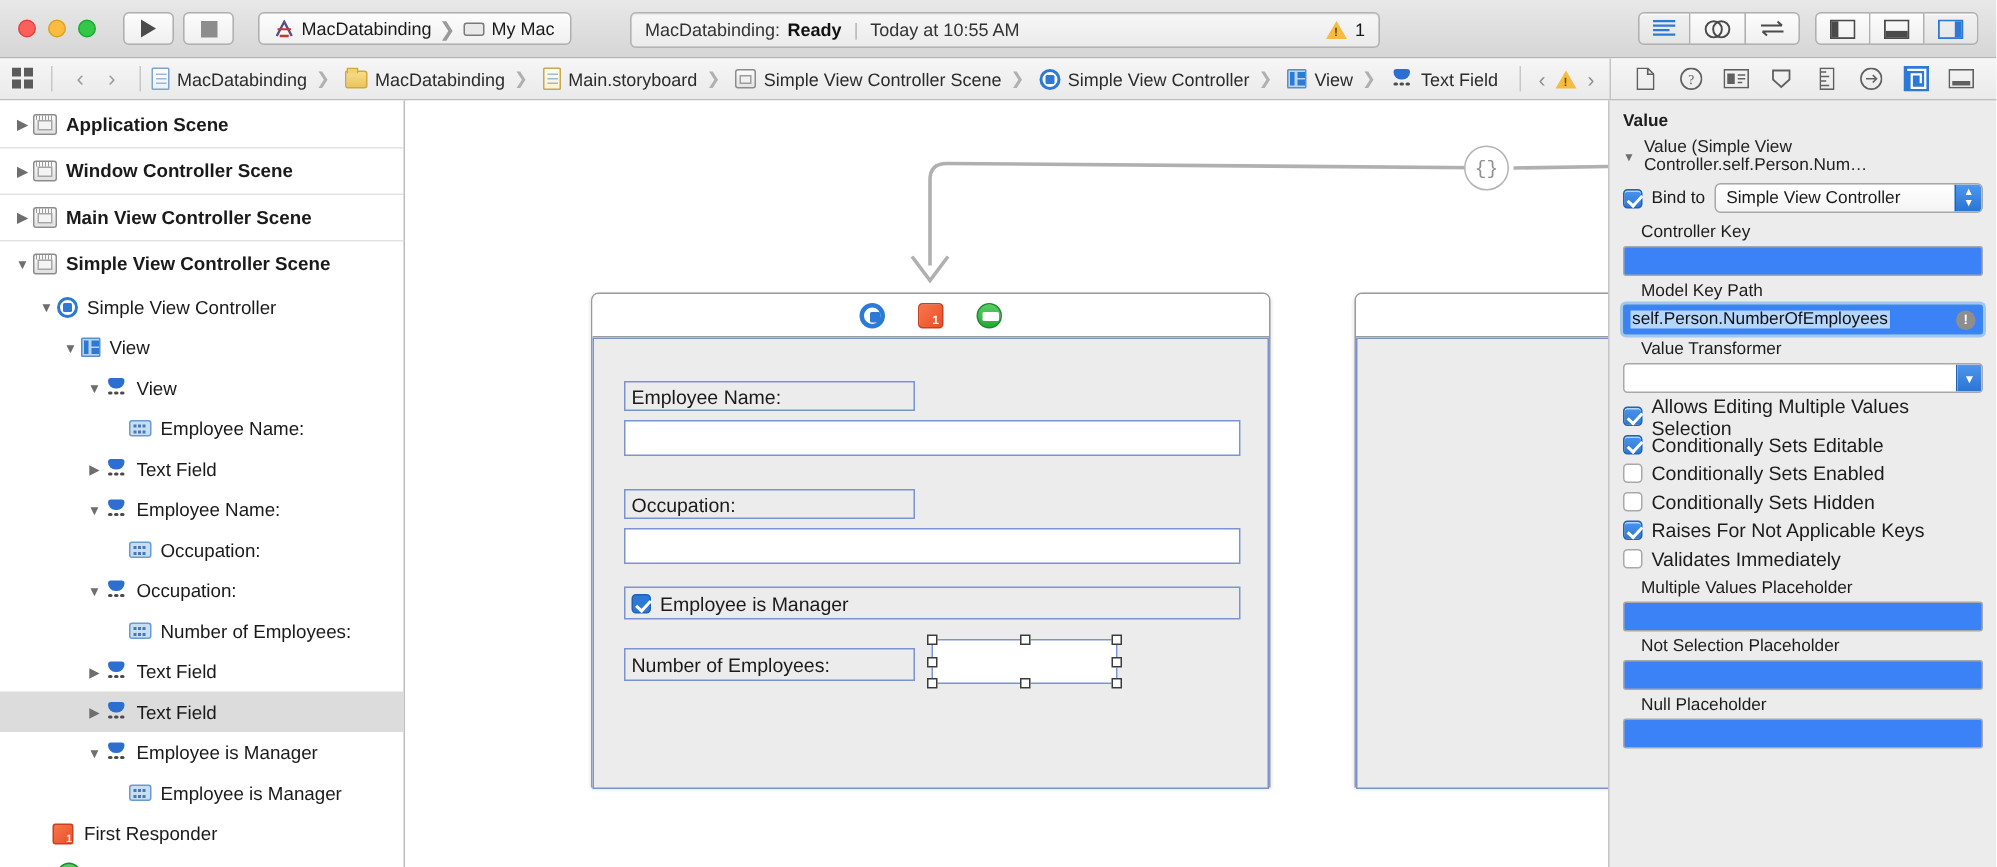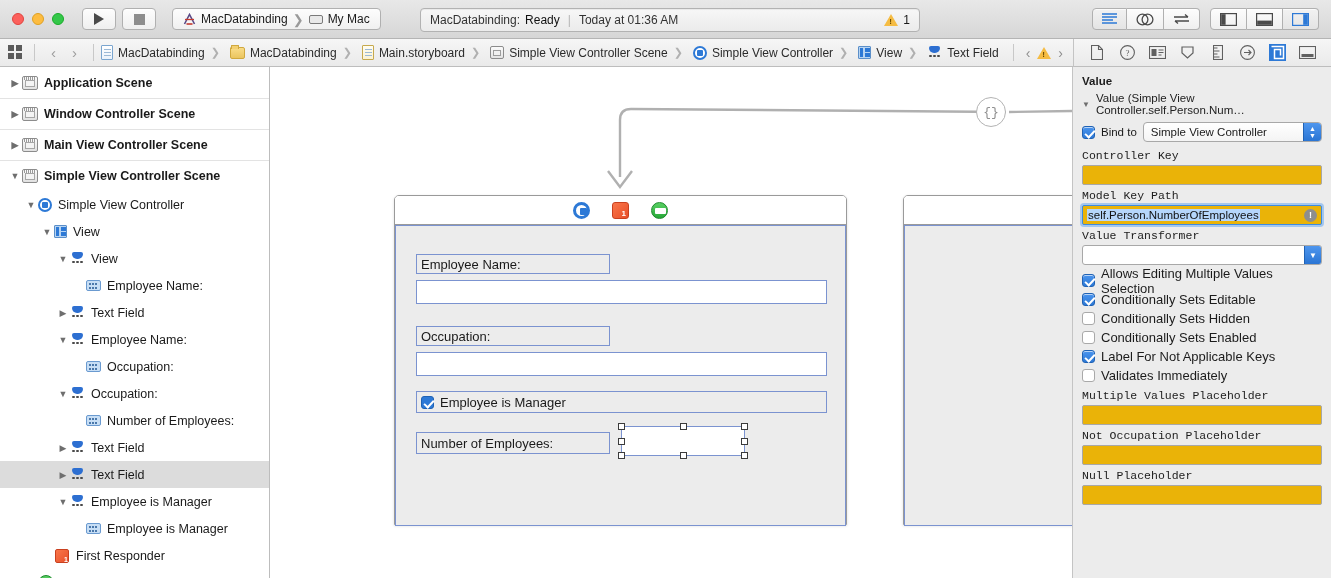--- a/index.html
+++ b/index.html
@@ -51,21 +51,21 @@
   .sep-chev{color:#9a9a9a;font-size:13px;}
 
   .status{
     position:absolute;left:420px;top:8px;width:500px;height:24px;
     background:linear-gradient(#f7f7f7,#ebebeb);
     border:1px solid #b2b2b2;border-radius:4px;
     display:flex;align-items:center;padding:0 9px;font-size:12px;
     box-shadow:0 1px 1px rgba(0,0,0,.06) inset;
   }
   .status .dim{color:#333;}
-  .status .bold{font-weight:normal;color:#111;}
+  .status .bold{font-weight:bold;color:#111;}
   .status .pipe{color:#b5b5b5;margin:0 8px;}
   .status .warn{margin-left:auto;display:flex;align-items:center;gap:5px;}
 
   .tri-warn{
     width:0;height:0;border-left:7px solid transparent;border-right:7px solid transparent;
     border-bottom:12px solid #f5bc43; position:relative;
   }
   .tri-warn::after{content:"!";position:absolute;left:-2px;top:3px;font-size:8px;font-weight:bold;color:#6d4c00;}
 
   .tbright{position:absolute;right:12px;top:8px;display:flex;gap:10px;}
@@ -221,23 +221,23 @@
   .popup{
     flex:1;height:20px;background:linear-gradient(#ffffff,#f4f4f4);
     border:1px solid #a8a8a8;border-radius:4px;display:flex;align-items:center;
     padding-left:7px;font-size:11.5px;position:relative;overflow:hidden;
   }
   .popup .arrows{
     position:absolute;right:0;top:0;bottom:0;width:18px;
     background:linear-gradient(#4e96ee,#2a75d4);border-left:1px solid #2062b4;
     display:flex;flex-direction:column;align-items:center;justify-content:center;gap:1px;color:#fff;font-size:7px;line-height:6px;
   }
-  .lab{font-size:11.5px;color:#1c1c1c;margin:4px 0 3px;font-family:Liberation Mono, monospace;}
+  .lab{font-size:11.5px;color:#1c1c1c;margin:4px 12px 3px;}
   .tfield{
-    width:100%;height:20px;background:#eab308;border:1px solid #a8a8a8;border-radius:2px;
+    width:100%;height:20px;background:#3b82f6;border:1px solid #a8a8a8;border-radius:2px;
     display:flex;align-items:center;padding:0 4px;font-size:11.5px;
   }
   .tfield.focus{border:1px solid #3d8be0;box-shadow:0 0 0 2px rgba(105,170,240,.55);}
   .tfield .selected-text{background:#b5d6fb;color:#111;padding:0 1px;}
   .warnbadge{
     margin-left:auto;width:13px;height:13px;border-radius:50%;background:#8e8e8e;
     color:#fff;font-size:9px;font-weight:bold;display:flex;align-items:center;justify-content:center;
   }
   .combo{
     width:100%;height:20px;background:#fff;border:1px solid #a8a8a8;border-radius:3px;
@@ -280,21 +280,21 @@
       <span>MacDatabinding</span>
       <span class="sep-chev">❯</span>
       <span style="display:inline-block;width:14px;height:9px;border:1.4px solid #7a7a7a;border-radius:2px;background:#e9e9e9;"></span>
       <span>My Mac</span>
     </div>
 
     <div class="status">
       <span class="dim">MacDatabinding:</span>
       <span class="bold" style="margin-left:5px;">Ready</span>
       <span class="pipe">|</span>
-      <span class="dim">Today at 01:36 AM</span>
+      <span class="dim">Today at 10:55 AM</span>
       <span class="warn">
         <span class="tri-warn"></span>
         <span>1</span>
       </span>
     </div>
 
     <div class="tbright">
       <div class="grp">
         <div class="tbtn on">
           <svg width="15" height="12" viewBox="0 0 15 12">
@@ -568,21 +568,21 @@
           </span>
           <span class="rlab">Employee is Manager</span>
         </div>
         <div class="row" style="padding-left: 72px;">
           <span class="disc none"></span>
           <span class="ricon">
             <span class="ic-lbl"></span>
           </span>
           <span class="rlab">Employee is Manager</span>
         </div>
-        <div class="row" style="padding-left: 40px;">
+        <div class="row" style="padding-left: 20px;">
           <span class="disc none"></span>
           <span class="ricon">
             <span class="ic-fr"></span>
           </span>
           <span class="rlab">First Responder</span>
         </div>
         <div class="row" style="padding-left: 24px;">
           <span class="disc none"></span>
           <span class="ricon">
             <span class="ic-sudc"></span>
@@ -686,44 +686,44 @@
         <div class="cbrow">
           <span class="chk on"></span>
           <span>Allows Editing Multiple Values Selection</span>
         </div>
         <div class="cbrow">
           <span class="chk on"></span>
           <span>Conditionally Sets Editable</span>
         </div>
         <div class="cbrow">
           <span class="chk"></span>
-          <span>Conditionally Sets Hidden</span>
+          <span>Conditionally Sets Enabled</span>
         </div>
         <div class="cbrow">
           <span class="chk"></span>
-          <span>Conditionally Sets Enabled</span>
+          <span>Conditionally Sets Hidden</span>
         </div>
         <div class="cbrow">
           <span class="chk on"></span>
-          <span>Label For Not Applicable Keys</span>
+          <span>Raises For Not Applicable Keys</span>
         </div>
         <div class="cbrow">
           <span class="chk"></span>
           <span>Validates Immediately</span>
         </div>
       </div>
     <div id="placeholder-rows">
         <div>
           <div class="lab">Multiple Values Placeholder</div>
           <div class="tfield">
             <span></span>
           </div>
         </div>
         <div>
-          <div class="lab">Not Occupation Placeholder</div>
+          <div class="lab">Not Selection Placeholder</div>
           <div class="tfield">
             <span></span>
           </div>
         </div>
         <div>
           <div class="lab">Null Placeholder</div>
           <div class="tfield">
             <span></span>
           </div>
         </div>

